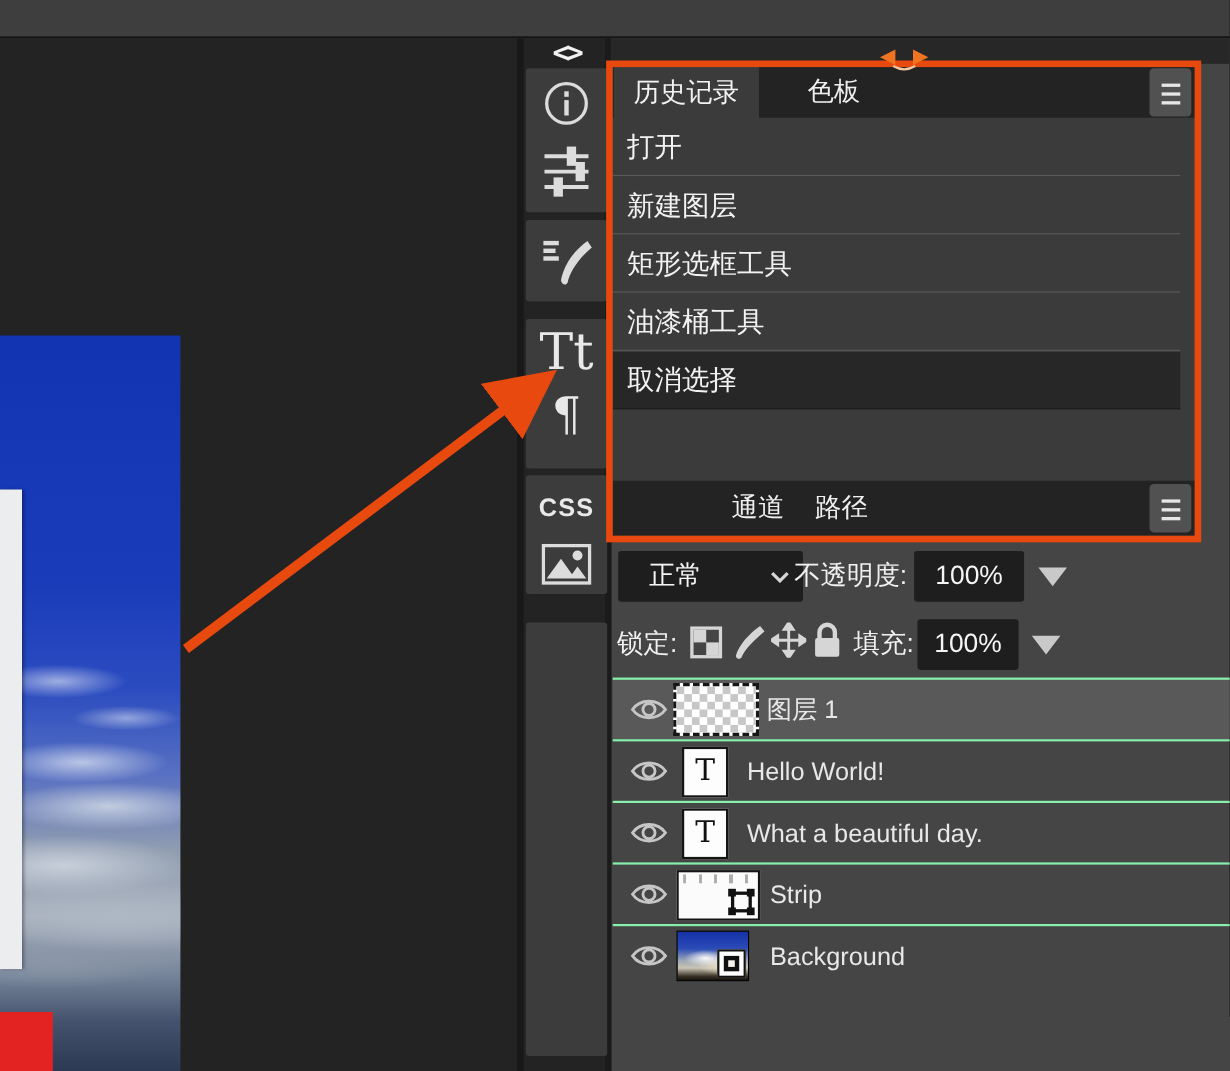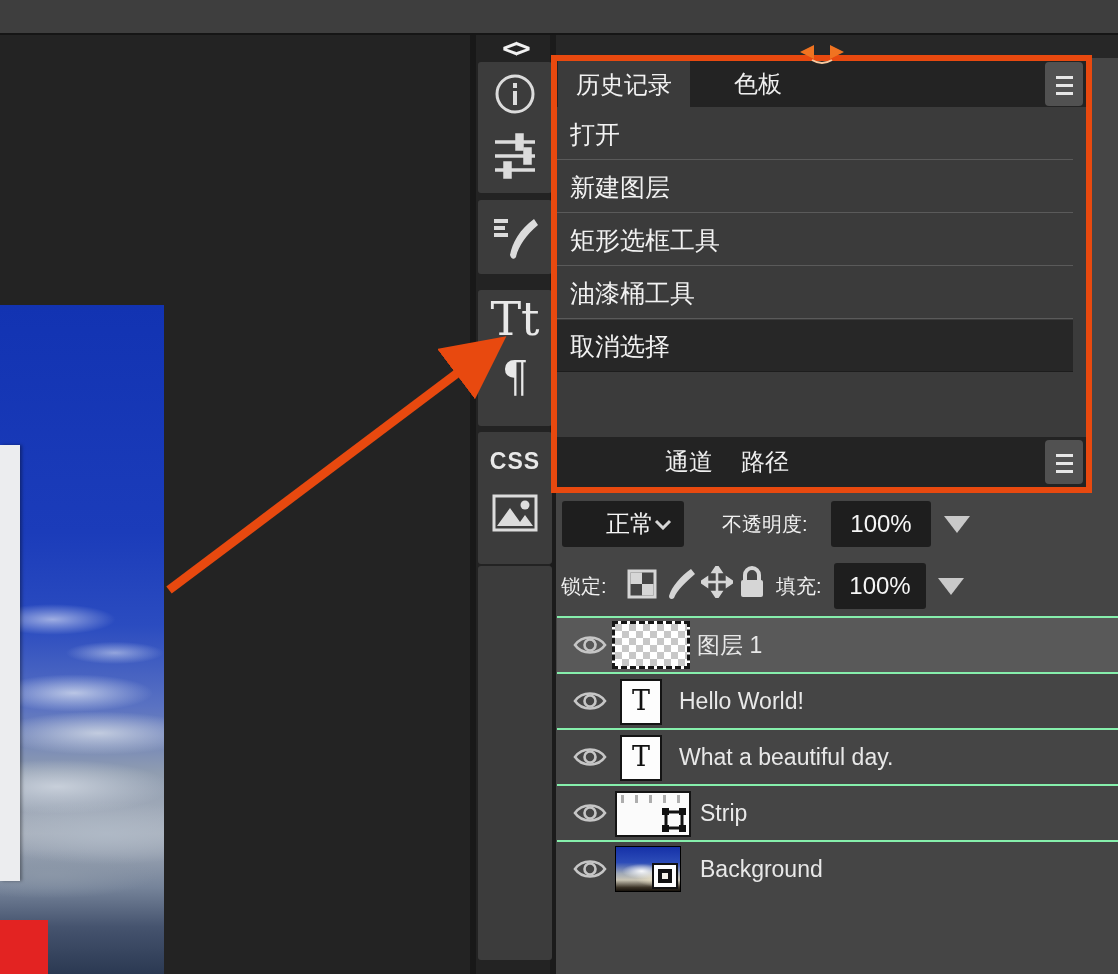--- a/index.html
+++ b/index.html
@@ -45,21 +45,21 @@
   .tabtxt{font-size:24px;color:#efefef;}
   .menu-btn{width:38px;height:44px;background:#515151;border-radius:4px;}
   .menu-btn span{display:block;width:17px;height:3px;background:#e6e6e6;margin:5px auto 0;}
   .menu-btn span:first-child{margin-top:14px;}
 
   .hrow{left:557px;width:516px;height:52px;line-height:52px;font-size:25px;color:#f2f2f2;
         padding-left:13px;box-sizing:border-box;border-bottom:1px solid #5a5a5a;}
   .hrow.sel{background:#272727;border-bottom:1px solid #1d1d1d;}
 
   .valbox{background:#1e1e1e;border-radius:3px;height:46px;line-height:46px;text-align:center;font-size:24px;color:#f5f5f5;}
-  .lbl{font-size:20px;color:#f0f0f0;line-height:46px;}
+  .lbl{font-size:24px;color:#f0f0f0;line-height:46px;}
   .tri{width:0;height:0;border-left:13px solid transparent;border-right:13px solid transparent;border-top:17px solid #c9c9c9;}
 
   
   .lrow{left:557px;width:616px;height:54px;border-top:2px solid #86efac;}
   .lrow.sel{background:#595959;}
   .lname{position:absolute;top:0;line-height:54px;font-size:23px;color:#e8e8e8;white-space:nowrap;}
   .tthumb{position:absolute;left:63px;top:5px;width:38px;height:42px;background:#fdfdfd;border:2px solid #141414;
           font-family:"DejaVu Serif",serif;font-size:27px;color:#111;text-align:center;line-height:40px;}
   .checker-outer{position:absolute;left:55px;top:3px;width:72px;height:42px;background:#fff;
                  border:3px dashed #161616;}
@@ -127,21 +127,21 @@
         </g>
       </svg>
     </div>
   </div>
 
   <div class="abs tbox" style="top:280px;height:136px;margin-top:10px;">
     <div class="ticon serifglyph" style="top:2px;font-size:46px;">Tt</div>
     <div class="ticon serifglyph" style="top:62px;font-size:42px;">¶</div>
   </div>
 
-  <div class="abs tbox" style="top:432px;height:132px;">
+  <div class="abs tbox" style="top:432px;height:108px;">
     <div class="ticon cssglyph" style="top:16px;">CSS</div>
     <div class="ticon" style="top:62px;">
       <svg width="46" height="38" viewBox="0 0 46 38">
         <rect x="2" y="2" width="42" height="34" fill="none" stroke="#dcdcdc" stroke-width="3"></rect>
         <path d="M5,32 L18,14 L28,28 L33,21 L41,32 Z" fill="#dcdcdc"></path>
         <circle cx="33" cy="11" r="4.5" fill="#dcdcdc"></circle>
       </svg>
     </div>
   </div>
 
@@ -170,21 +170,21 @@
   <div class="abs tabbar" style="top:437px;height:50px;">
     <div class="abs tabtxt" style="left:92px;top:0;width:80px;height:50px;line-height:50px;text-align:center;">通道</div>
     <div class="abs tabtxt" style="left:168px;top:0;width:80px;height:50px;line-height:50px;text-align:center;">路径</div>
     <div class="abs menu-btn" style="right:4px;top:3px;">
       <span></span>
         <span></span>
         <span></span>
     </div>
   </div>
 
-  <div class="abs valbox" style="left:562px;top:501px;width:122px;text-align:center;padding-left:14px;box-sizing:border-box;">
+  <div class="abs valbox" style="left:562px;top:501px;width:168px;text-align:left;padding-left:28px;box-sizing:border-box;">
     <span>正常</span>
     <svg width="18" height="11" viewBox="0 0 18 11" style="position:absolute;right:12px;top:18px;">
       <polyline points="2,2 9,9 16,2" fill="none" stroke="#d6d6d6" stroke-width="3"></polyline>
     </svg>
   </div>
   <div class="abs lbl" style="left:722px;top:501px;">不透明度:</div>
   <div class="abs valbox" style="left:831px;top:501px;width:100px;">100%</div>
   <div class="abs tri" style="left:944px;top:516px;"></div>
 
   <div class="abs lbl" style="left:561px;top:563px;">锁定:</div>

